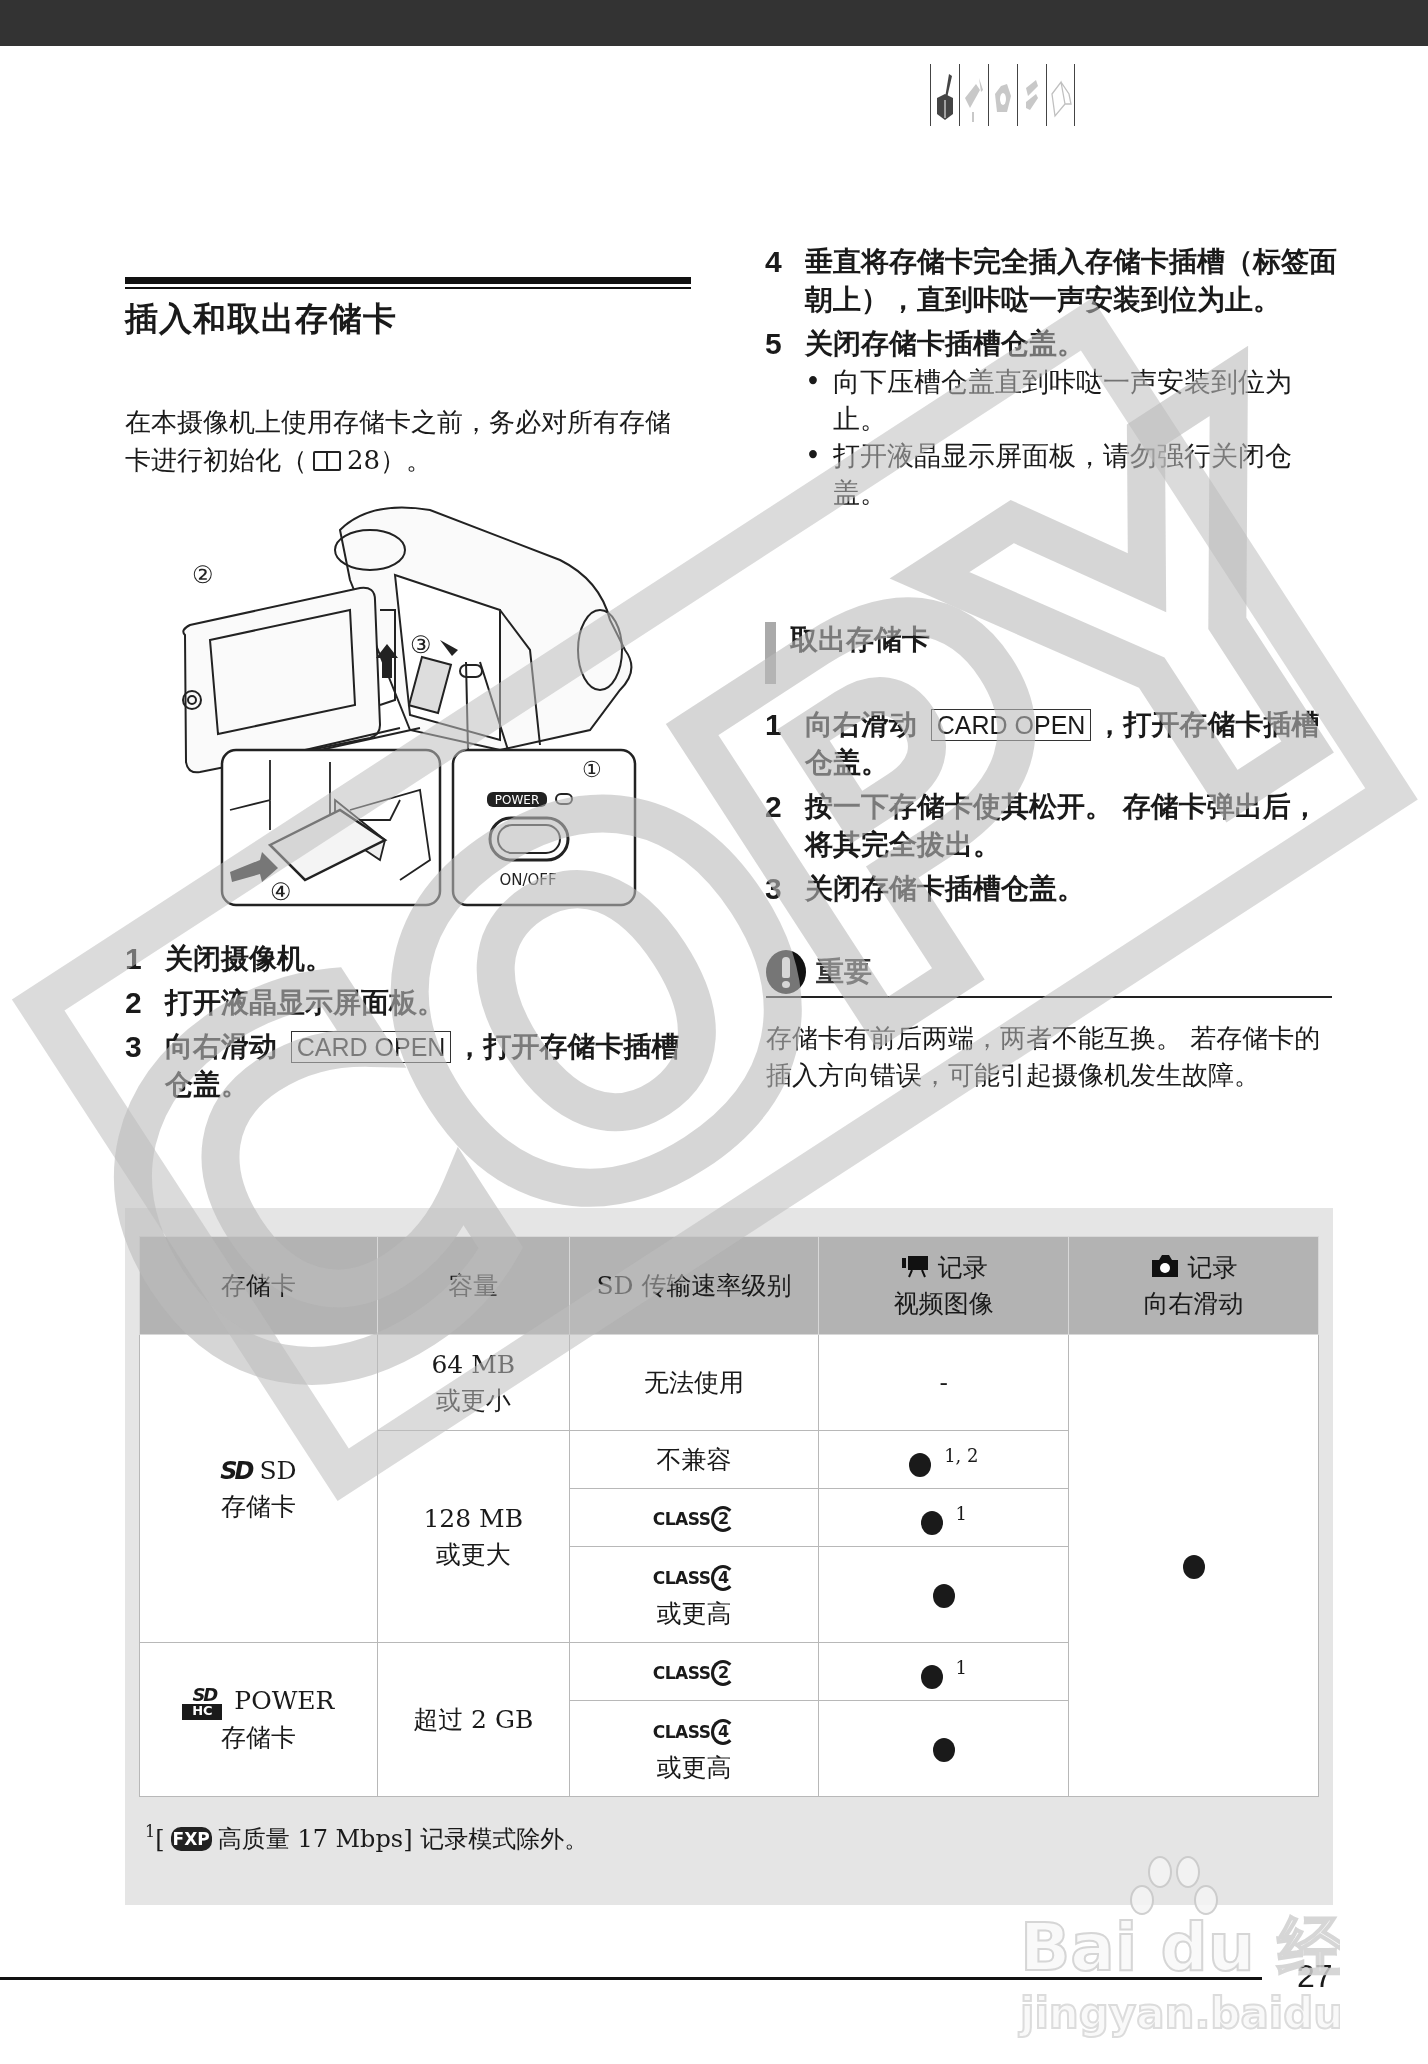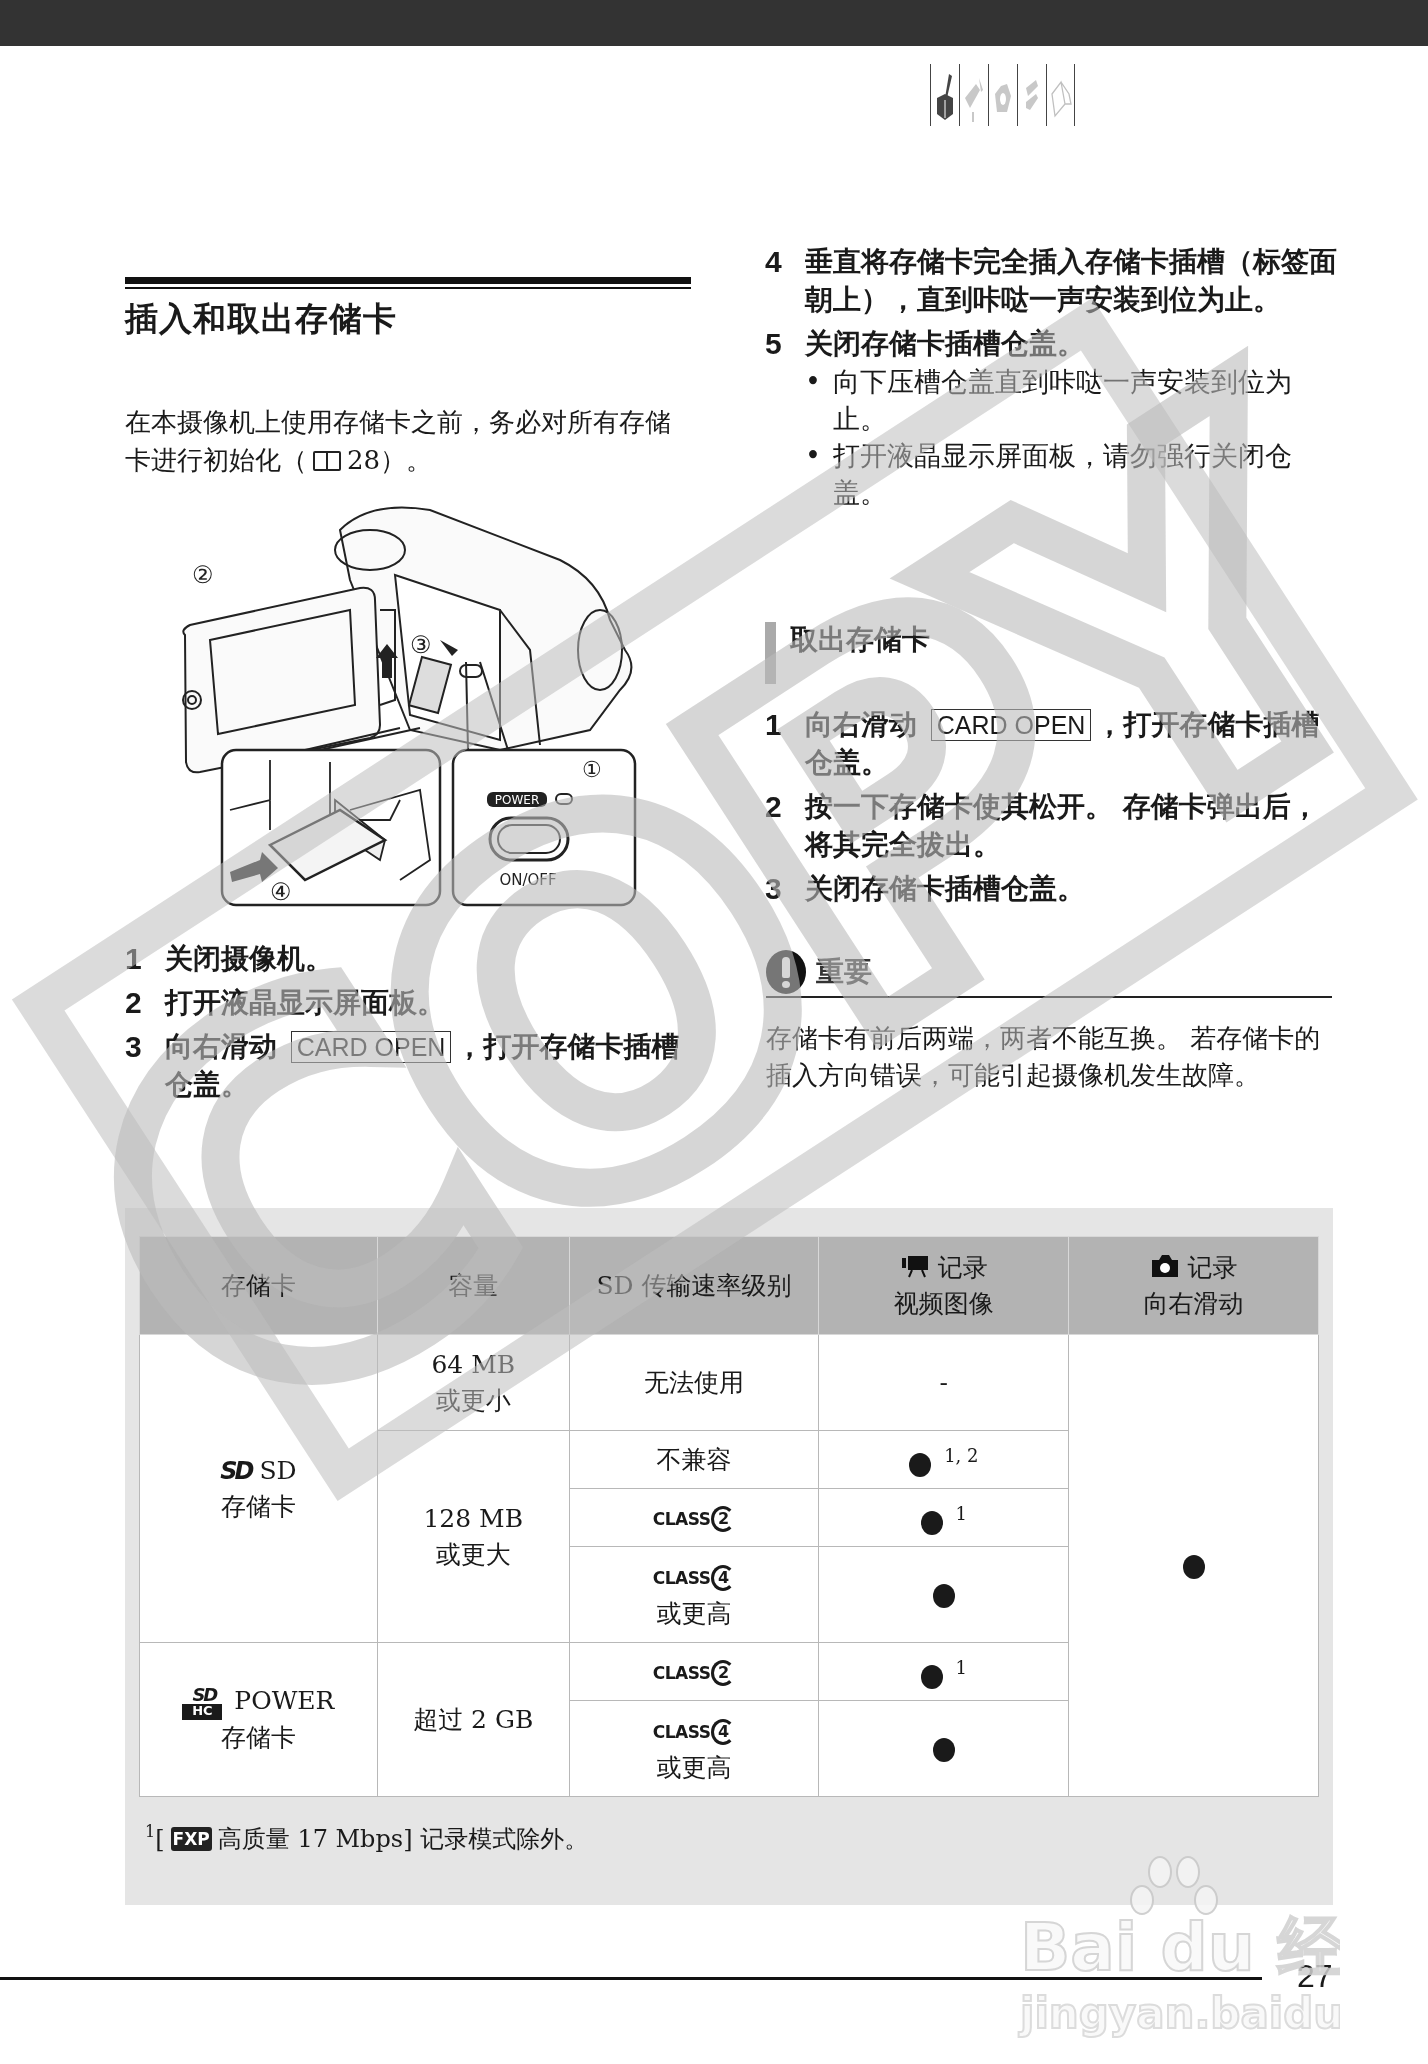--- a/index.html
+++ b/index.html
@@ -61,21 +61,21 @@
   .class-logo { font-family: "DejaVu Sans", "Liberation Sans", sans-serif; font-weight: bold; font-size: 17px; letter-spacing: -0.5px; display: inline-flex; align-items: center; }
   .class-logo .circ { display: inline-block; width: 24px; height: 26px; border: 3px solid #1a1a1a; border-right-color: transparent; border-radius: 50%; font-size: 16px; line-height: 19px; text-align: center; margin-left: 1px; }
   .sd-logo { font-family: "DejaVu Sans", sans-serif; font-weight: bold; font-style: italic; font-size: 24px; letter-spacing: -3px; margin-right: 8px; }
   .sdhc-logo { display: inline-block; vertical-align: middle; margin-right: 8px; width: 44px; line-height: 14px; font-family: "DejaVu Sans", sans-serif; font-weight: bold; font-style: italic; }
   .sdhc-logo .top { font-size: 18px; letter-spacing: -2px; }
   .sdhc-logo .hc { display: block; background: #1a1a1a; color: #fff; font-style: normal; font-size: 13px; width: 40px; height: 16px; margin-top: 2px; text-align: center; }
   .hdr-ic { display: inline-block; vertical-align: -2px; margin-right: 8px; }
 
   .footnotes { position: absolute; left: 145px; top: 1815px; font-size: 24px; line-height: 34px; }
   .footnotes sup { font-size: 16px; vertical-align: 10px; }
-  .fxp { display: inline-block; background: #222; color: #fff; font-family: "DejaVu Sans", sans-serif; font-weight: bold; font-size: 17px; padding: 0 2px; line-height: 24px; border-radius: 3px; margin: 0 6px; vertical-align: 2px; }
+  .fxp { display: inline-block; background: #222; color: #fff; font-family: "DejaVu Sans", sans-serif; font-weight: bold; font-size: 17px; padding: 0 2px; line-height: 24px; border-radius: 10px; margin: 0 6px; vertical-align: 2px; }
 
   .bottom-rule { position: absolute; left: 0; top: 1977px; width: 1262px; height: 3px; background: #111; }
   .page-num { position: absolute; left: 1297px; top: 1958px; font-family: "Liberation Sans", sans-serif; font-size: 32px; }
 
   .wm { position: absolute; pointer-events: none; }
   .copy-wm { left: 0; top: 0; width: 1428px; height: 2064px; }
   .baidu-wm { left: 1010px; top: 1850px; width: 330px; height: 190px; opacity: 0.85; }
 </style>
 </head>
 <body>

